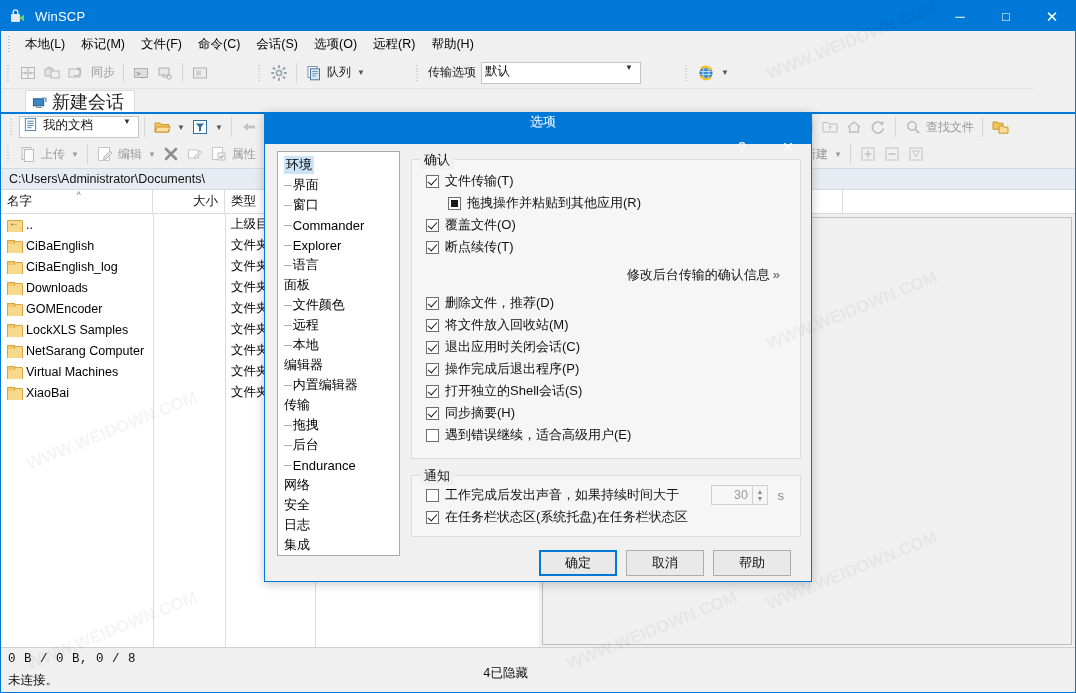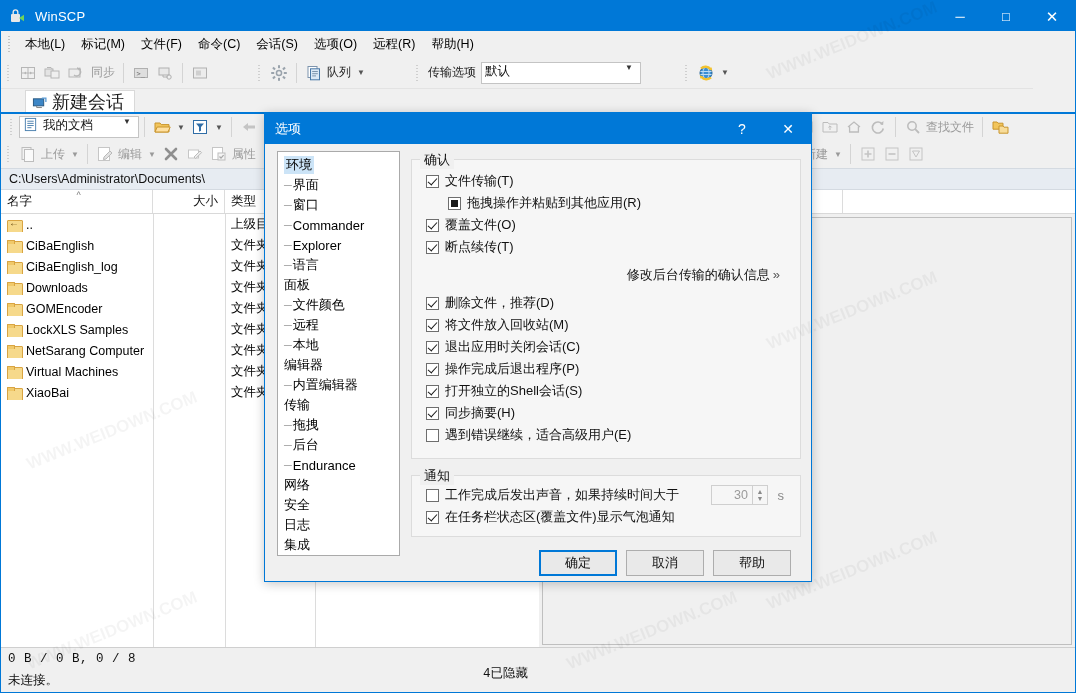--- a/index.html
+++ b/index.html
@@ -144,21 +144,21 @@
   .sb-row2 { height: 21px; display: flex; align-items: center; padding-left: 7px;
     font-size: 12.5px; color: #111; }
 
   
   .dialog {
     position: absolute; left: 263px; top: 111px; width: 548px; height: 470px;
     background: #f0f0f0; border: 1px solid #0078d7;
     box-shadow: 0 2px 10px rgba(0,0,0,.22);
   }
   .dlg-title {
-    height: 31px; background: #0078d7; color: #fff; display: flex; align-items: center;
+    height: 31px; background: #0078d7; color: #fff; display: flex; align-items: center; flex-direction: column;
   }
   .dlg-title .t { margin-left: 10px; font-size: 13px; }
   .dlg-btns { margin-left: auto; display: flex; }
   .dlg-btn { width: 46px; height: 31px; display: flex; align-items: center; justify-content: center;
     color: #fff; font-size: 14px; }
   .dlg-btn.help-btn { font-size: 14px; }
 
   .treebox {
     position: absolute; left: 12px; top: 38px; width: 123px; height: 405px;
     background: #ffffff; border: 1px solid #aaaaaa; overflow: hidden; padding-top: 3px;
@@ -891,21 +891,21 @@
             </span>
             <span class="spin-arrows">
               <span>▲</span>
               <span>▼</span>
             </span>
           </span>
           <span style="position:absolute; right:8px; color:#8a8a8a;">s</span>
         </div>
         <div class="cb-row">
           <span class="cbx checked"></span>
-          <span class="cb-label">在任务栏状态区(覆盖文件)显示气泡通知</span>
+          <span class="cb-label">在任务栏状态区(系统托盘)在任务栏状态区</span>
         </div>
       </div>
     </div>
 
     <div style="position:absolute; left:274px; top:437px; display:flex; gap:9px;">
       <div class="dbtn default">确定</div>
       <div class="dbtn">取消</div>
       <div class="dbtn">帮助</div>
     </div>
   </div>

